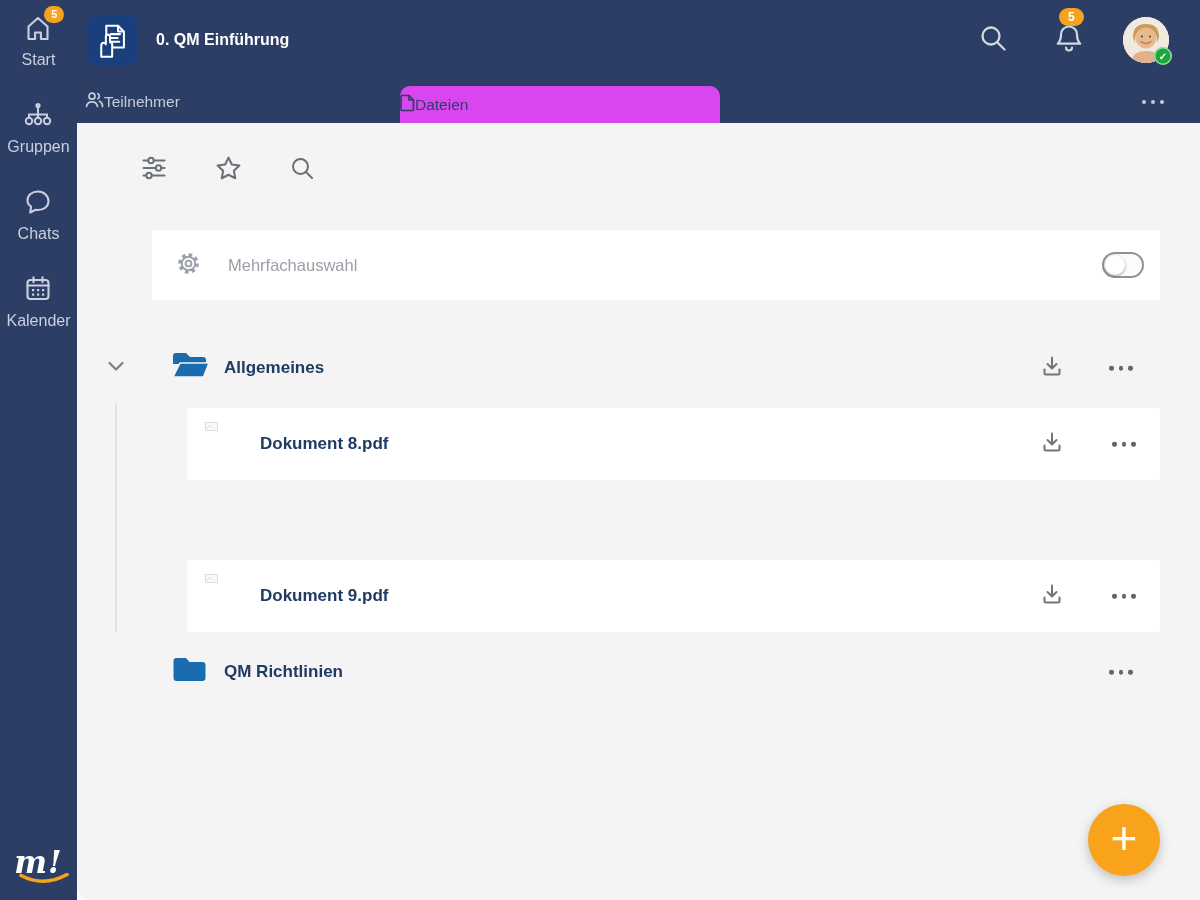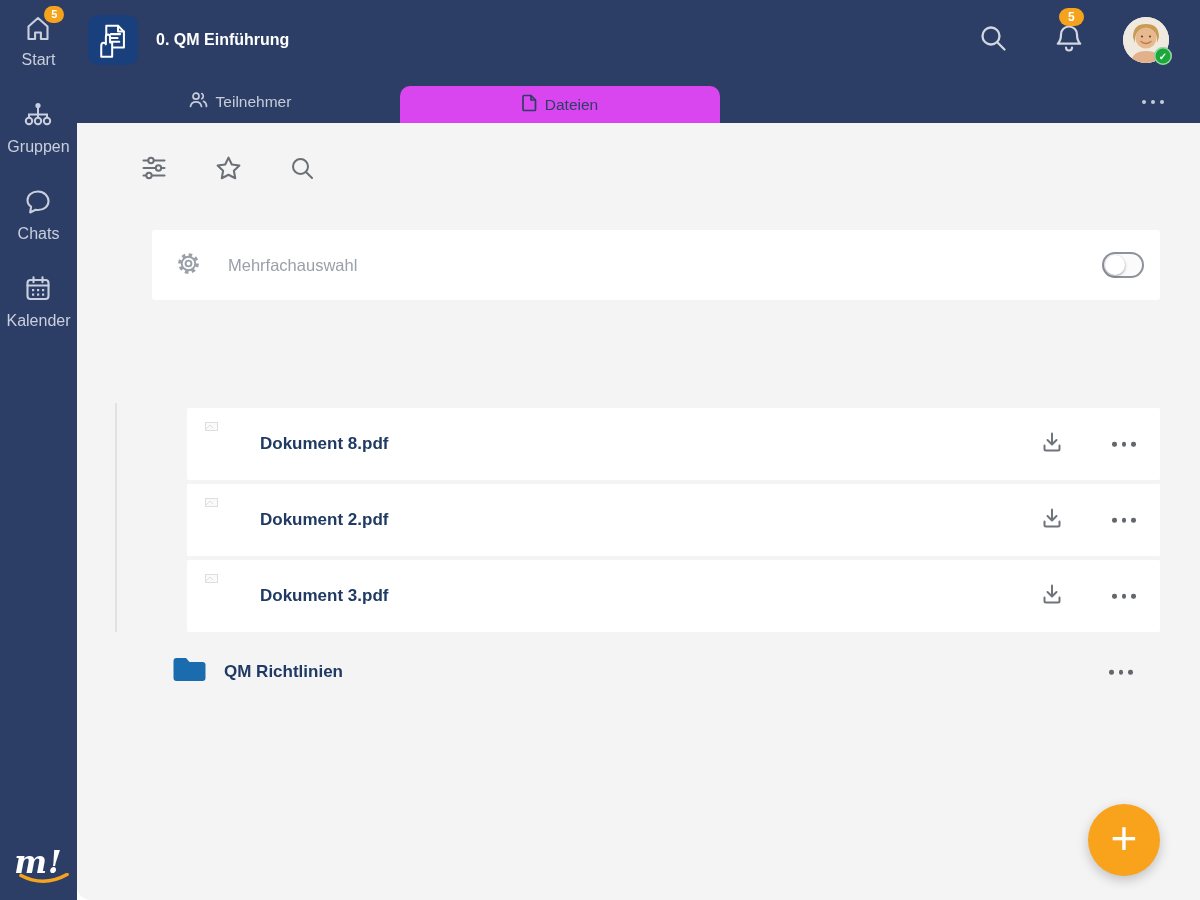--- a/index.html
+++ b/index.html
@@ -28,21 +28,21 @@
   .icon-btn { position:relative; cursor:pointer; display:flex; align-items:center; justify-content:center; }
   .search-btn { margin-right:44px; }
   .bell-btn { margin-right:38px; }
   .bell-badge { position:absolute; top:-14px; left:6px; background:#f5a31c; color:#fff; font-size:12px; font-weight:bold; border-radius:11px; padding:2px 9px; line-height:14px; }
   .avatar { width:46px; height:46px; border-radius:50%; overflow:visible; position:relative; margin-right:31px; cursor:pointer; flex-shrink:0; }
   .avatar .photo { width:46px; height:46px; border-radius:50%; overflow:hidden; background:#f1ece3; }
   .status-badge { position:absolute; right:-3px; bottom:-2px; width:18px; height:18px; border-radius:50%; background:#1aa83a; color:#fff; font-size:10px; font-weight:bold; display:flex; align-items:center; justify-content:center; box-shadow:inset 0 0 0 1.5px rgba(255,255,255,.55); }
 
   
   .tabbar { height:43px; background:#2d3e66; position:relative; flex-shrink:0; }
-  .tab { position:absolute; display:flex; align-items:center; justify-content:center; gap:8px; cursor:pointer; font-size:15.5px; }
+  .tab { position:absolute; display:flex; align-items:center; cursor:pointer; font-size:15.5px; }
   .tab-inactive { left:8px; width:310px; top:0; height:43px; color:#c6ccd9; }
   .tab-active { left:323px; width:320px; top:6px; height:37px; background:#d946ef; border-radius:10px 10px 0 0; color:#2d3e66; }
   .tab-more { position:absolute; right:36px; top:50%; transform:translateY(-50%); cursor:pointer; }
   .dots { display:flex; gap:5px; }
   .dots i { width:4.5px; height:4.5px; border-radius:50%; background:#62666d; }
   .dots.light i { width:4px; height:4px; background:#c6ccd9; }
 
   
   .content { flex:1; background:#f4f4f5; position:relative; border-bottom-left-radius:14px; }
 
@@ -250,20 +250,48 @@
           <circle cx="14" cy="14" r="7" stroke-width="2"></circle>
           <circle cx="14" cy="14" r="3" stroke-width="2"></circle>
         </svg>
       </span>
       <span class="ms-label">Mehrfachauswahl</span>
       <span class="toggle">
         <span class="knob"></span>
       </span>
     </div>
 
+    <div class="folder-row r1">
+      <span class="chev">
+        <svg width="26" height="26" viewBox="0 0 26 26" fill="none" stroke="#7b7f86" stroke-width="2.2" stroke-linecap="round" stroke-linejoin="round">
+          <path d="M6.5 10 L13 16.5 19.5 10"></path>
+        </svg>
+      </span>
+      <span class="ficon">
+        <svg width="40" height="32" viewBox="0 0 40 32">
+          <path d="M2 27 V6 q0-3 3-3 h10 l4 4 h13 q3 0 3 3 v4 H2z" fill="#1a6cae"></path>
+          <path d="M9 13 h29 l-5.5 14 H2 z" fill="#1a6cae" stroke="#f4f4f5" stroke-width="1.6" stroke-linejoin="round"></path>
+        </svg>
+      </span>
+      <span class="folder-name">Allgemeines</span>
+      <span class="row-dl">
+        <svg width="26" height="26" viewBox="0 0 26 26" fill="none" stroke="#6f737a" stroke-width="2" stroke-linecap="round" stroke-linejoin="round">
+          <path d="M13 4.5 V15"></path>
+            <path d="M8.5 11 L13 15.5 17.5 11"></path>
+          <path d="M5.5 16.5 v3.5 a1.5 1.5 0 0 0 1.5 1.5 h12 a1.5 1.5 0 0 0 1.5-1.5 v-3.5"></path>
+        </svg>
+      </span>
+      <span class="row-dots">
+        <span class="dots">
+            <i></i>
+            <i></i>
+            <i></i>
+          </span>
+      </span>
+    </div>
 
     <div class="tree-line"></div>
 
     <div class="doc-card d1">
       <span class="doc-thumb">
         <svg width="13" height="9" viewBox="0 0 13 9" fill="#fafafa" stroke="#d7d7d9">
             <rect x="0.5" y="0.5" width="12" height="8"></rect>
             <path d="M1 7 l4-4 3 3" fill="none"></path>
           </svg>
       </span>
@@ -277,52 +305,29 @@
       </span>
       <span class="doc-dots">
         <span class="dots">
             <i></i>
             <i></i>
             <i></i>
           </span>
       </span>
     </div>
 
-    <div class="doc-card d2">
-      <span class="doc-thumb">
-        <svg width="13" height="9" viewBox="0 0 13 9" fill="#fafafa" stroke="#d7d7d9">
-            <rect x="0.5" y="0.5" width="12" height="8"></rect>
-            <path d="M1 7 l4-4 3 3" fill="none"></path>
-          </svg>
-      </span>
-      <span class="doc-name">Dokument 2.pdf</span>
-      <span class="doc-dl">
-        <svg width="26" height="26" viewBox="0 0 26 26" fill="none" stroke="#6f737a" stroke-width="2" stroke-linecap="round" stroke-linejoin="round">
-          <path d="M13 4.5 V15"></path>
-            <path d="M8.5 11 L13 15.5 17.5 11"></path>
-          <path d="M5.5 16.5 v3.5 a1.5 1.5 0 0 0 1.5 1.5 h12 a1.5 1.5 0 0 0 1.5-1.5 v-3.5"></path>
-        </svg>
-      </span>
-      <span class="doc-dots">
-        <span class="dots">
-            <i></i>
-            <i></i>
-            <i></i>
-          </span>
-      </span>
-    </div>
 
     <div class="doc-card d3">
       <span class="doc-thumb">
         <svg width="13" height="9" viewBox="0 0 13 9" fill="#fafafa" stroke="#d7d7d9">
             <rect x="0.5" y="0.5" width="12" height="8"></rect>
             <path d="M1 7 l4-4 3 3" fill="none"></path>
           </svg>
       </span>
-      <span class="doc-name">Dokument 3.pdf</span>
+      <span class="doc-name">Dokument 9.pdf</span>
       <span class="doc-dl">
         <svg width="26" height="26" viewBox="0 0 26 26" fill="none" stroke="#6f737a" stroke-width="2" stroke-linecap="round" stroke-linejoin="round">
           <path d="M13 4.5 V15"></path>
             <path d="M8.5 11 L13 15.5 17.5 11"></path>
           <path d="M5.5 16.5 v3.5 a1.5 1.5 0 0 0 1.5 1.5 h12 a1.5 1.5 0 0 0 1.5-1.5 v-3.5"></path>
         </svg>
       </span>
       <span class="doc-dots">
         <span class="dots">
             <i></i>

